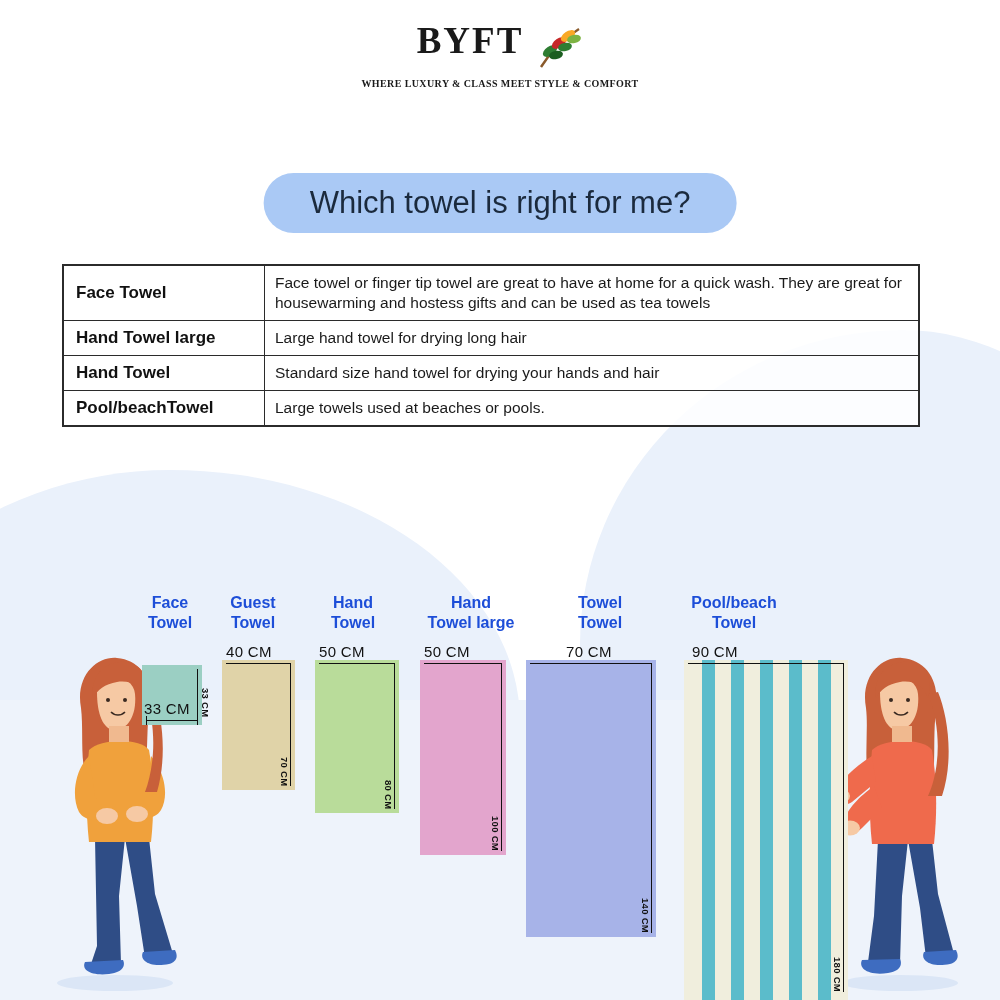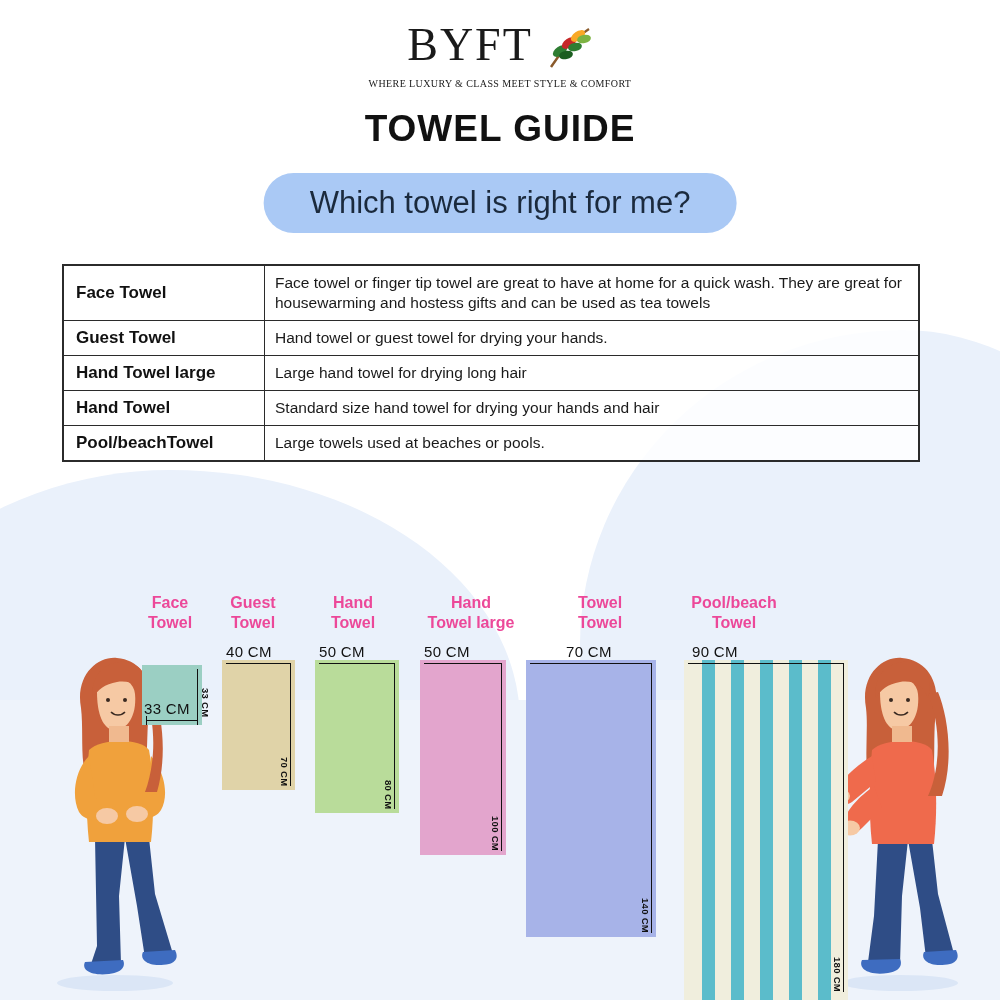--- a/index.html
+++ b/index.html
@@ -61,37 +61,37 @@
     right: 0;
     text-align: center;
   }
   .brand-row {
     display: inline-flex;
     align-items: flex-start;
     justify-content: center;
   }
   .brand-name {
     font-family: "Liberation Serif", serif;
-    font-size: 46px;
+    font-size: 37px;
     letter-spacing: 2px;
-    font-weight: 400;
+    font-weight: 700;
     color: #1a1a1a;
     line-height: 1;
   }
   .brand-leaf {
     margin-left: 6px;
     margin-top: 2px;
   }
   .brand-tag {
     margin-top: 4px;
     font-family: "Liberation Serif", serif;
     font-size: 10px;
     letter-spacing: 0.4px;
     color: #1a1a1a;
-    font-weight: 400;
+    font-weight: 700;
     text-align: center;
   }
 
   .guide-title {
     position: absolute;
     top: 108px;
     left: 0;
     right: 0;
     text-align: center;
     font-size: 37px;
@@ -155,21 +155,21 @@
     left: 0;
     top: 575px;
     width: 1000px;
     height: 425px;
   }
   .col-title {
     position: absolute;
     text-align: center;
     font-size: 16px;
     font-weight: 700;
-    color: #ec4899;
+    color: #1d4ed8;
     line-height: 1.22;
   }
   .towel {
     position: absolute;
     bottom: 0;
   }
   .dim-h {
     position: absolute;
     font-size: 15px;
     font-weight: 400;
@@ -224,34 +224,29 @@
           <ellipse cx="39" cy="12" rx="8" ry="4.6" fill="#f9a825" transform="rotate(-34 39 12)"></ellipse>
           <ellipse cx="27" cy="31" rx="7" ry="4.2" fill="#1b5e20" transform="rotate(-12 27 31)"></ellipse>
           <ellipse cx="36" cy="23" rx="7" ry="4.2" fill="#2e7d32" transform="rotate(-12 36 23)"></ellipse>
           <ellipse cx="45" cy="15" rx="7" ry="4.2" fill="#7cb342" transform="rotate(-12 45 15)"></ellipse>
         </svg>
       </span>
     </div>
     <div class="brand-tag">WHERE LUXURY &amp; CLASS MEET STYLE &amp; COMFORT</div>
   </div>
 
-  <div class="guide-title">TOWEL GUIDE</div>
 
   <div class="pill">Which towel is right for me?</div>
 
   <div class="table">
     <table>
       <tbody>
         <tr>
           <td class="label">Face Towel</td>
           <td class="desc">Face towel or finger tip towel are great to have at home for a quick wash. They are great for housewarming and hostess gifts and can be used as tea towels</td>
-        </tr>
-        <tr>
-          <td class="label">Guest Towel</td>
-          <td class="desc">Hand towel or guest towel for drying your hands.</td>
         </tr>
         <tr>
           <td class="label">Hand Towel large</td>
           <td class="desc">Large hand towel for drying long hair</td>
         </tr>
         <tr>
           <td class="label">Hand Towel</td>
           <td class="desc">Standard size hand towel for drying your hands and hair</td>
         </tr>
         <tr>

